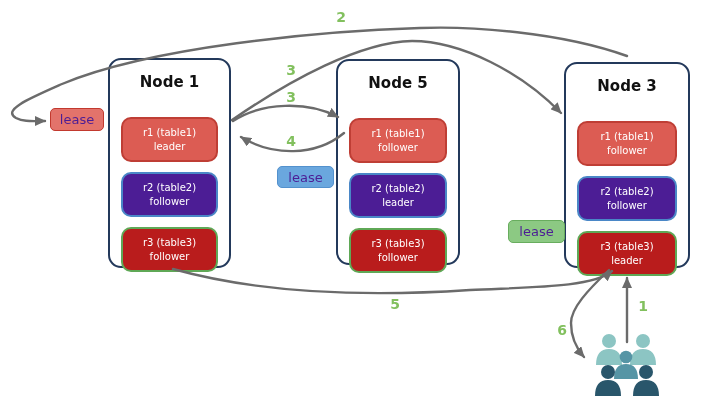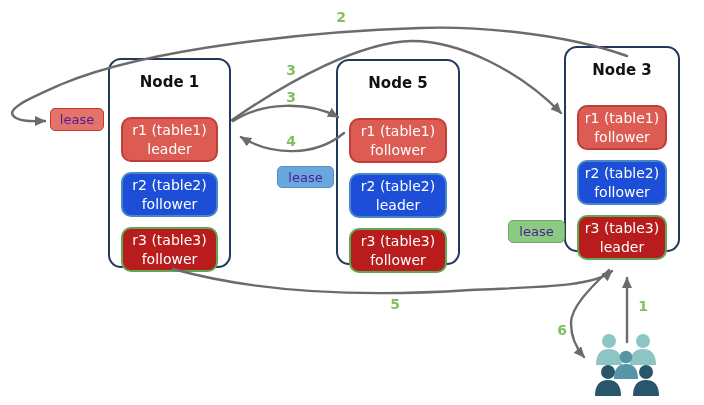--- a/index.html
+++ b/index.html
@@ -13,24 +13,24 @@
     display:flex;flex-direction:column;align-items:stretch;
     padding:11px 11px 0 11px;
   }
   .node-title{
     text-align:center;font-weight:bold;font-size:15px;color:#111111;
     height:22px;line-height:22px;margin-bottom:24px;flex:none;
   }
   .replica{
     box-sizing:border-box;height:45px;border-radius:10px;margin-bottom:10px;flex:none;
     display:flex;flex-direction:column;align-items:center;justify-content:center;
-    color:#ffffff;font-size:14px;line-height:1.35;text-align:center;
+    color:#ffffff;font-size:10px;line-height:1.35;text-align:center;
   }
   .replica.red{background:#dc5c53;border:2px solid #bf3e35;}
-  .replica.blue{background:#1d4ed8;border:2px solid #4a87c7;}
+  .replica.blue{background:#4c1d95;border:2px solid #4a87c7;}
   .replica.green{background:#b91c1c;border:2px solid #5fa856;}
   .lease{
     position:absolute;box-sizing:border-box;z-index:3;border-radius:5px;
     color:#4c1d95;font-size:13px;display:flex;align-items:center;justify-content:center;
   }
   .lease.red{background:#e3736b;border:1.5px solid #c2392e;}
   .lease.blue{background:#6aa7de;border:1.5px solid #5391cd;}
   .lease.green{background:#8cc983;border:1.5px solid #68ad5e;}
   .step{
     position:absolute;z-index:3;color:#82c05e;font-weight:bold;font-size:14px;
@@ -68,21 +68,21 @@
     <div class="replica blue">
       <span>r2 (table2)</span>
       <span>leader</span>
     </div>
     <div class="replica green">
       <span>r3 (table3)</span>
       <span>follower</span>
     </div>
   </div>
 
-  <div class="node" style="left:564px;top:46px;width:116px;height:206px">
+  <div class="node" style="left:564px;top:62px;width:126px;height:206px">
     <div class="node-title">Node 3</div>
     <div class="replica red">
       <span>r1 (table1)</span>
       <span>follower</span>
     </div>
     <div class="replica blue">
       <span>r2 (table2)</span>
       <span>follower</span>
     </div>
     <div class="replica green">

